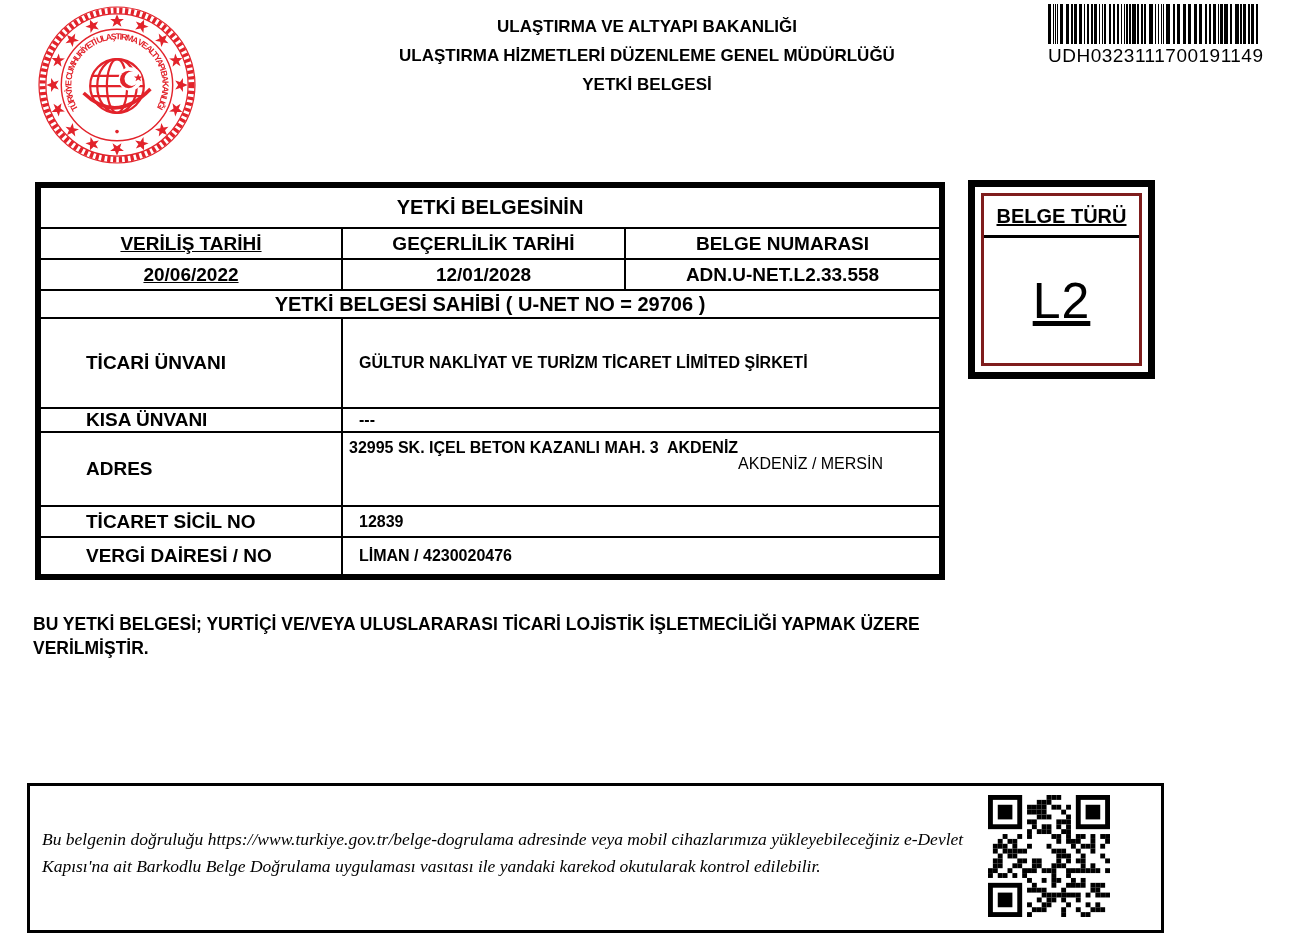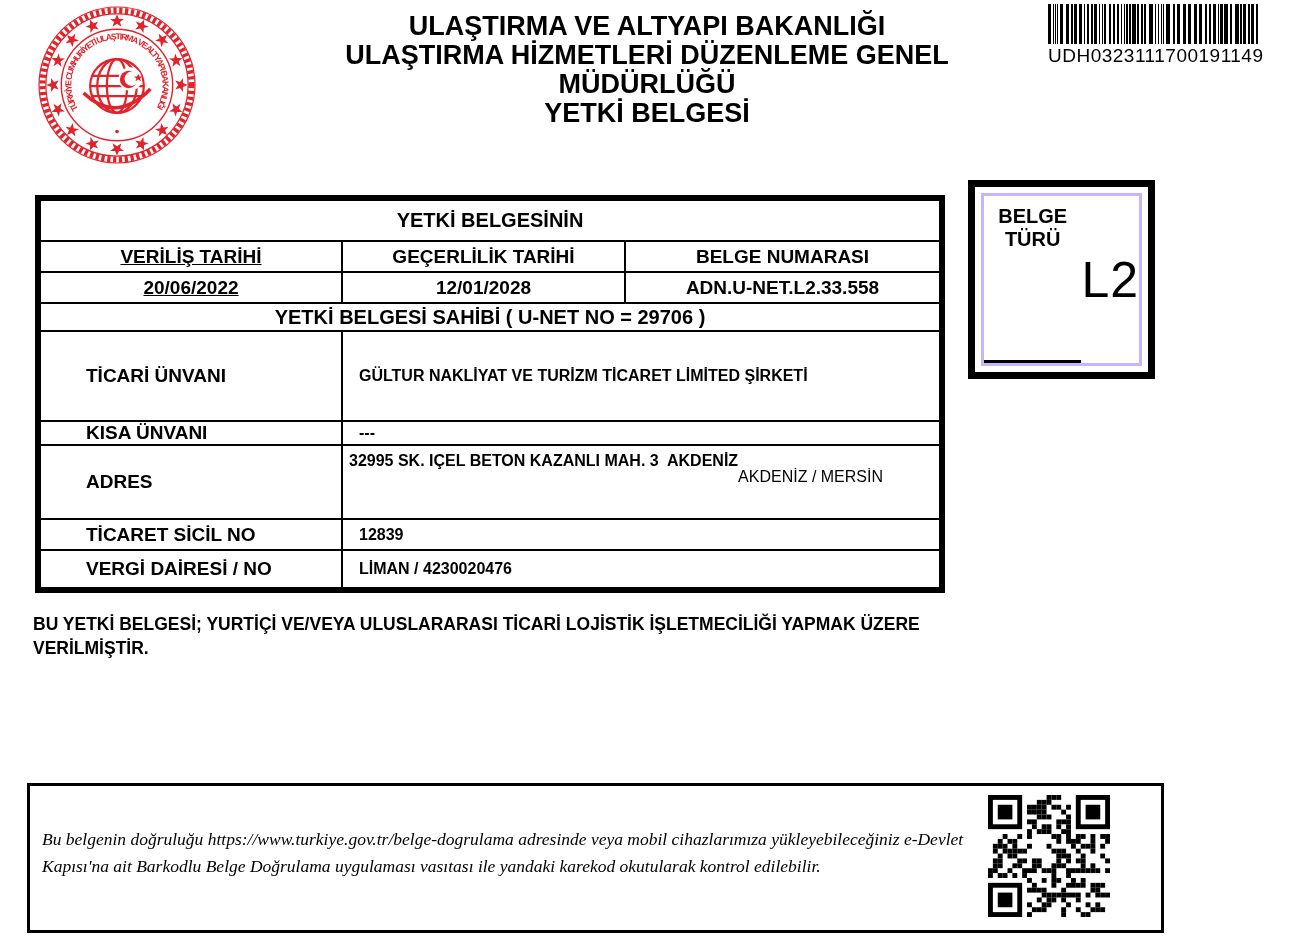--- a/index.html
+++ b/index.html
@@ -8,29 +8,29 @@
     background:#ffffff; color:#000;
     font-family:"Liberation Sans", sans-serif;
     overflow:hidden;
   }
   .abs { position:absolute; }
 
   
   #emblem { left:38px; top:6px; width:158px; height:158px; }
   #title-block { left:292px; top:12px; width:710px; text-align:center; }
   #title-tc   { font-size:18px; font-weight:bold; line-height:24px; }
-  #title-l1, #title-l2, #title-l3 { font-size:27px; font-weight:bold; line-height:29px; }
+  #title-l1, #title-l2, #title-l3 { font-size:17px; font-weight:bold; line-height:29px; }
 
   #barcode-wrap { left:1048px; top:4px; width:214px; text-align:center; }
   #barcode-svg { display:block; }
   #barcode-text { font-size:19px; letter-spacing:0.5px; margin-top:1px; white-space:nowrap; }
 
   
   #main-table {
-    left:35px; top:195px; width:910px;
+    left:35px; top:182px; width:910px;
     border:6px solid #000; box-sizing:border-box; background:#fff;
   }
   .trow { display:flex; align-items:stretch; border-bottom:2px solid #000; box-sizing:border-box; }
   .trow:last-child { border-bottom:none; }
   .cell { display:flex; align-items:center; box-sizing:border-box; }
   .rule-r { border-right:2px solid #000; }
 
   .r-h1 { height:41px; } .r-h2 { height:31px; } .r-h3 { height:31px; }
   .r-h4 { height:28px; } .r-h5 { height:90px; } .r-h6 { height:24px; }
   .r-h7 { height:74px; } .r-h8 { height:31px; } .r-h9 { height:36px; }
@@ -44,21 +44,21 @@
 
   .addr-cell { flex:1; padding:6px 6px 6px 6px; display:flex; flex-direction:row; justify-content:flex-start; }
   .addr-line1 { font-weight:bold; font-size:16px; white-space:pre-wrap; text-align:left; }
   .addr-line2 { font-weight:normal; font-size:16px; text-align:left; padding-right:10px; margin-top:16px; }
 
   
   #belge-box {
     left:968px; top:180px; width:187px; height:199px;
     border:7px solid #000; box-sizing:border-box; padding:6px; background:#fff;
   }
-  #belge-inner { border:3px solid #c4b5fd; height:100%; box-sizing:border-box; display:flex; flex-direction:row; }
+  #belge-inner { border:3px solid #7f1d1d; height:100%; box-sizing:border-box; display:flex; flex-direction:column;text-decoration:underline; }
   #belge-title { border-bottom:3px solid #000; text-align:center; font-weight:bold; font-size:20px; padding:9px 0 7px 0; }
   #belge-value { flex:1; display:flex; align-items:center; justify-content:center; font-size:50px; font-weight:400; letter-spacing:1px; }
 
   
   #note-block { left:33px; top:612px; width:910px; font-weight:bold; font-size:17.5px; line-height:24px; }
 
   
   #footer-box { left:27px; top:783px; width:1137px; height:150px; border:3px solid #000; box-sizing:border-box; background:#fff; }
   #footer-text {
     position:absolute; left:12px; top:40px; width:935px;

